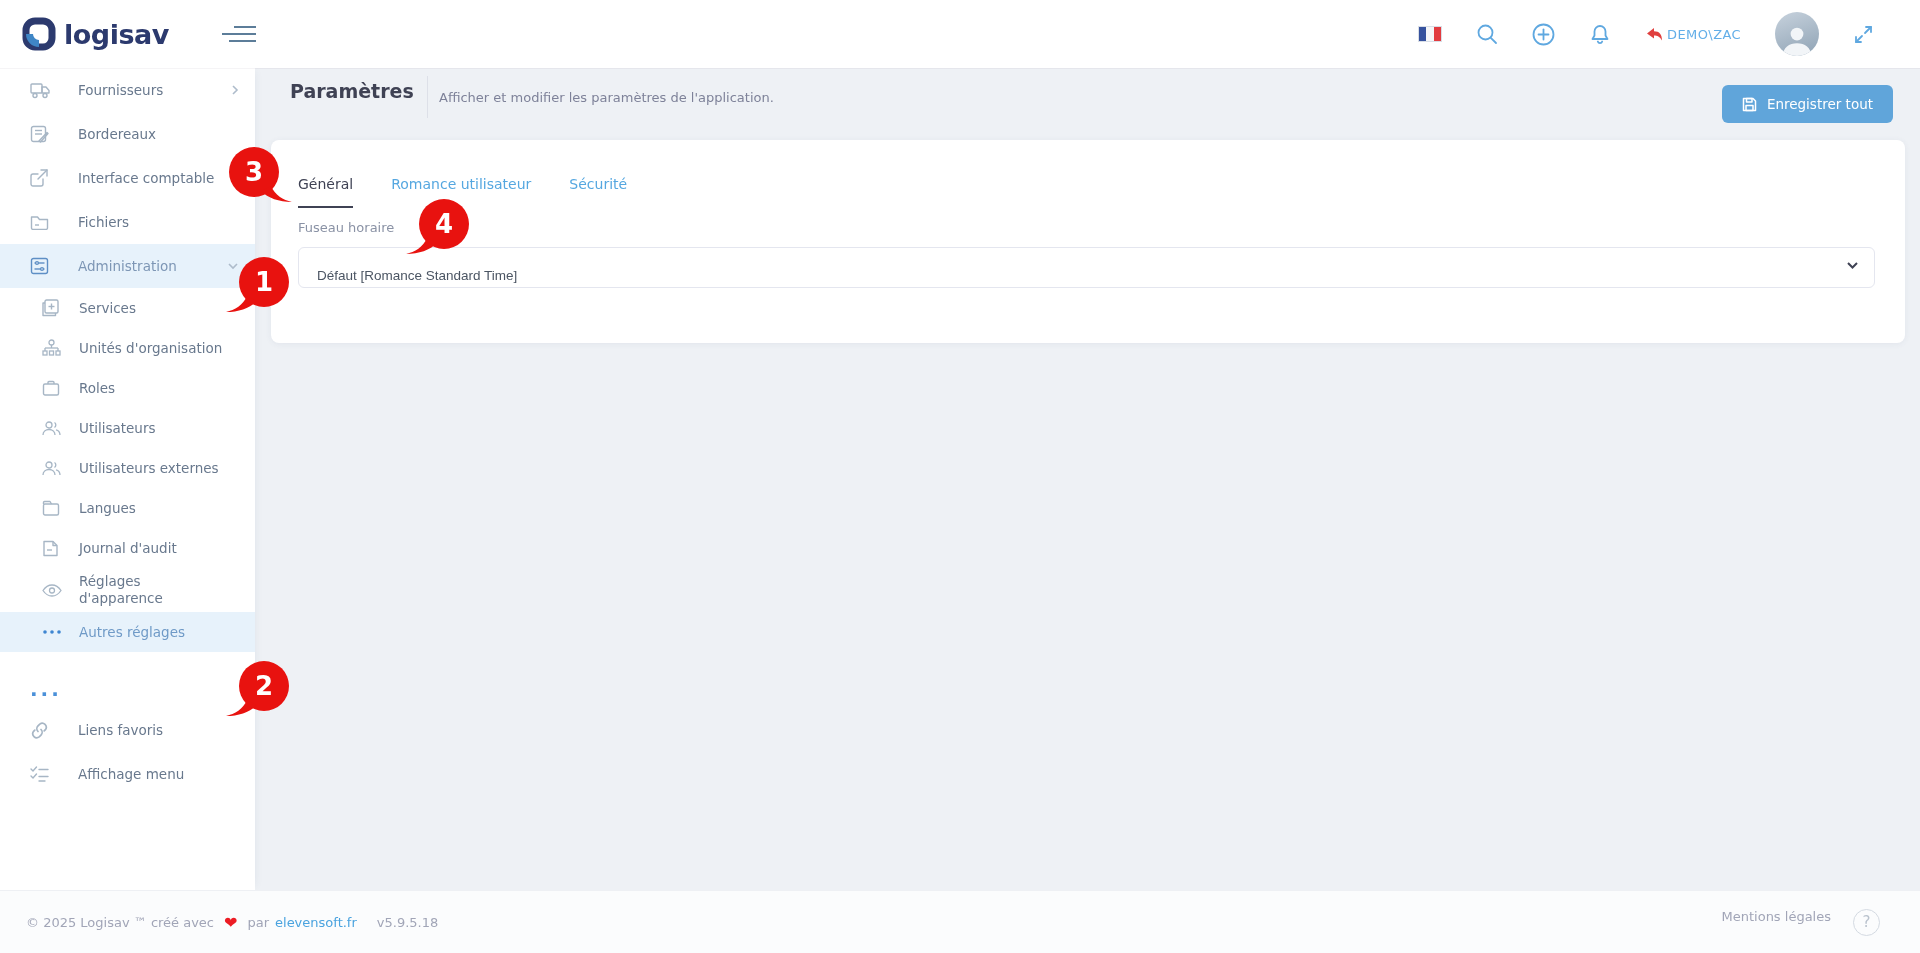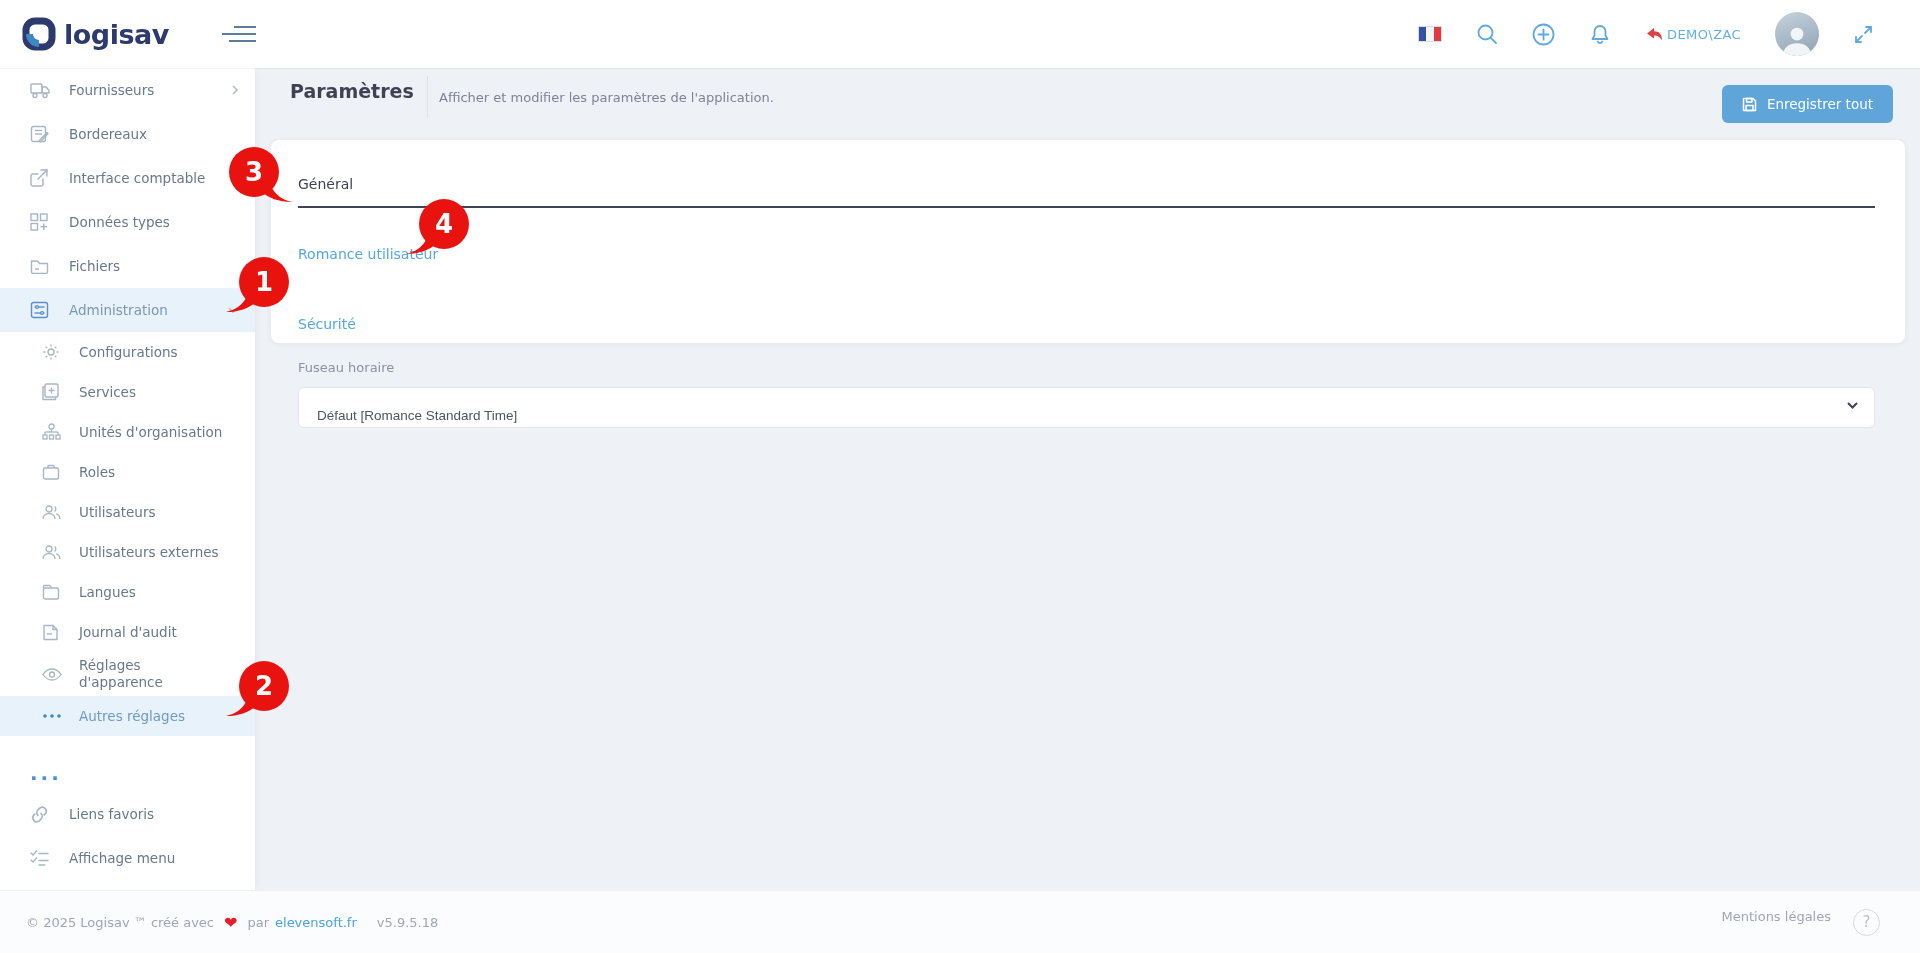--- a/index.html
+++ b/index.html
@@ -36,21 +36,21 @@
   }
 
   
   .sidebar {
     position:absolute; top:68px; left:0; width:255px; bottom:63px;
     background:#ffffff; z-index:10; overflow:hidden;
     box-shadow:4px 0 8px -4px rgba(56,71,109,.08);
   }
   .nav-item {
     display:flex; align-items:center; height:44px;
-    padding:0 16px 0 30px; gap:19px;
+    padding:0 16px 0 30px; gap:28px;
     font-size:13.5px; color:#68788d; cursor:pointer;
   }
   .nav-item .ic { width:20px; color:#a7b6c5; flex:none; }
   .nav-item .chev { margin-left:auto; color:#aebccb; }
   .nav-item.active-parent { background:#e7f2fb; color:#7d96b5; }
   .nav-item.active-parent .ic { color:#5e8fc5; }
   .sub-item {
     display:flex; align-items:center; height:40px;
     padding:0 16px 0 42px; gap:17px;
     font-size:13.5px; color:#68788d; cursor:pointer; line-height:1.25;
@@ -80,21 +80,21 @@
     padding:0 20px; font-size:13.5px; font-family:inherit;
     display:flex; align-items:center; gap:10px; cursor:pointer;
   }
 
   .card {
     position:absolute; left:16px; right:15px; top:72px; height:203px;
     background:#ffffff; border-radius:8px;
     box-shadow:0 1px 6px rgba(56,71,109,.07);
     padding:36px 30px 0 27px;
   }
-  .tabs { display:flex; gap:38px;flex-direction:column; }
+  .tabs { display:flex; gap:38px; }
   .tab {
     font-size:14px; color:#55a7e0; padding-bottom:14px; cursor:pointer;
     border-bottom:2px solid transparent;
   }
   .tab.active { color:#3f4254; border-bottom-color:#3f4254; }
   .field-label { margin-top:12px; font-size:13px; color:#8a92a5; }
   .select-wrap { position:relative; margin-top:12px; }
   .tz-select {
     width:100%; height:41px; appearance:none; -webkit-appearance:none;
     border:1px solid #e4e6ef; border-radius:6px; background:#ffffff;
@@ -227,32 +227,20 @@
     <span class="ic">
       <svg width="18" height="18" viewBox="0 0 18 18" fill="none" stroke="currentColor" stroke-width="1.4" stroke-linecap="round" stroke-linejoin="round">
         <path d="M13 10 v5 a2 2 0 0 1 -2 2 H3 a2 2 0 0 1 -2 -2 V7 a2 2 0 0 1 2 -2 h5"></path>
         <polyline points="11,1 17,1 17,7"></polyline>
           <line x1="17" y1="1" x2="8" y2="10"></line>
       </svg>
     </span>
     <span>Interface comptable</span>
   </div>
 
-  <div class="nav-item">
-    <span class="ic">
-      <svg width="18" height="18" viewBox="0 0 18 18" fill="none" stroke="currentColor" stroke-width="1.4">
-        <rect x="1" y="1" width="6.5" height="6.5"></rect>
-          <rect x="10.5" y="1" width="6.5" height="6.5"></rect>
-          <rect x="1" y="10.5" width="6.5" height="6.5"></rect>
-        <line x1="13.75" y1="10.5" x2="13.75" y2="17"></line>
-          <line x1="10.5" y1="13.75" x2="17" y2="13.75"></line>
-      </svg>
-    </span>
-    <span>Données types</span>
-  </div>
 
   <div class="nav-item">
     <span class="ic">
       <svg width="19" height="16" viewBox="0 0 19 16" fill="none" stroke="currentColor" stroke-width="1.4" stroke-linejoin="round">
         <path d="M1.5 3 h6 l2 2.5 h8 V14 a1.5 1.5 0 0 1 -1.5 1.5 h-13 A1.5 1.5 0 0 1 1.5 14 z"></path>
           <line x1="5" y1="11" x2="9" y2="11"></line>
       </svg>
     </span>
     <span>Fichiers</span>
   </div>
@@ -268,29 +256,20 @@
       </svg>
     </span>
     <span>Administration</span>
     <span class="chev">
       <svg width="12" height="8" viewBox="0 0 12 8" fill="none" stroke="currentColor" stroke-width="1.6">
           <polyline points="2,2 6,6 10,2"></polyline>
         </svg>
     </span>
   </div>
 
-  <div class="sub-item">
-    <span class="ic">
-      <svg width="18" height="18" viewBox="0 0 18 18" fill="none" stroke="currentColor" stroke-width="1.4">
-        <circle cx="9" cy="9" r="3"></circle>
-        <path d="M9 1.5 v2 M9 14.5 v2 M1.5 9 h2 M14.5 9 h2 M3.7 3.7 l1.4 1.4 M12.9 12.9 l1.4 1.4 M14.3 3.7 l-1.4 1.4 M5.1 12.9 l-1.4 1.4"></path>
-      </svg>
-    </span>
-    <span>Configurations</span>
-  </div>
 
   <div class="sub-item">
     <span class="ic">
       <svg width="17" height="18" viewBox="0 0 17 18" fill="none" stroke="currentColor" stroke-width="1.4" stroke-linejoin="round">
         <rect x="3" y="1" width="13" height="13" rx="1.5"></rect>
           <path d="M3 4 H1 v12.5 h12.5 V14"></path>
         <line x1="9.5" y1="4.5" x2="9.5" y2="10.5"></line>
           <line x1="6.5" y1="7.5" x2="12.5" y2="7.5"></line>
       </svg>
     </span>

